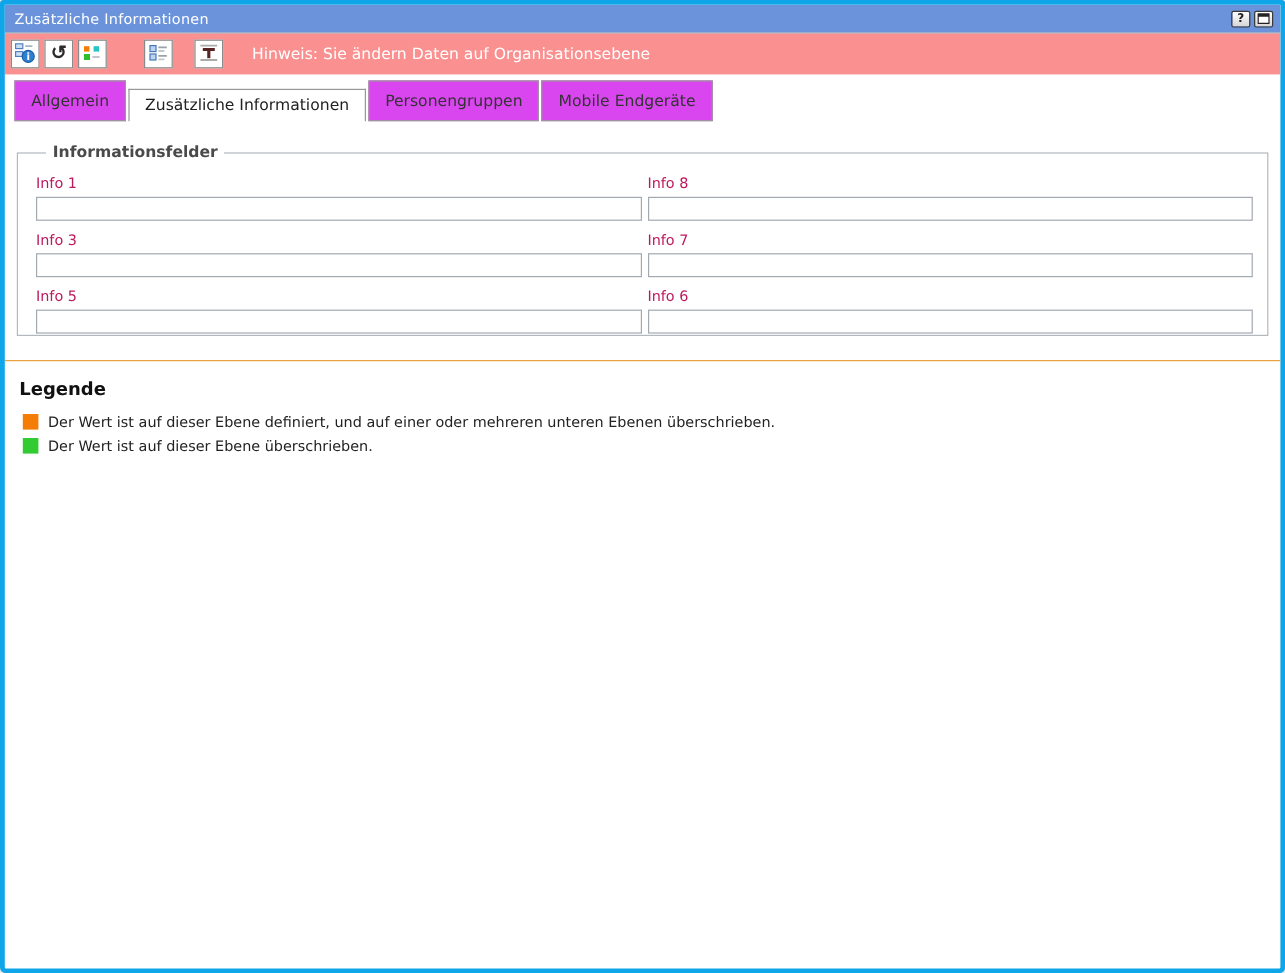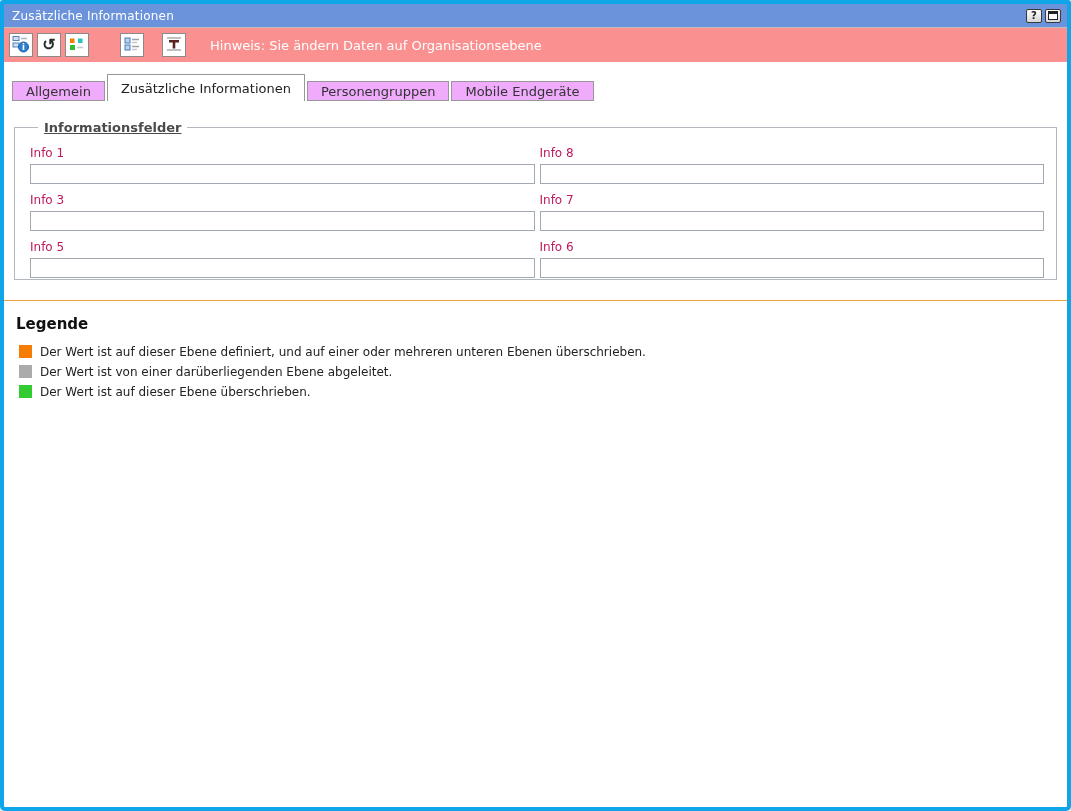--- a/index.html
+++ b/index.html
@@ -58,44 +58,44 @@
   .tool.gap-lg { margin-left: 27px; }
   .tool.gap-md { margin-left: 14px; }
   .tool .uni { font-size: 16px; font-weight: bold; color: #2b2b2b; line-height: 1; }
   .hint { color: #ffffff; font-size: 13px; margin-left: 20px; }
   
   .tabrow {
     display: flex; align-items: flex-end;
     height: 27px; margin: 12px 0 0 8px;
   }
   .tab {
-    height: 20px; padding: 0 13px;
+    height: 34px; padding: 0 13px;
     display: flex; align-items: center;
-    background: #f0abfc;
+    background: #d946ef;
     border: 1px solid #979797;
     margin-right: 2px;
     font-size: 13px; color: #333;
     cursor: pointer; white-space: nowrap;
   }
   .tab.active {
     background: #fff; height: 27px;
     border-bottom: none;
     color: #222;
   }
   
   .content { padding: 0 10px; }
   fieldset.infos {
     margin: 19px 0 0 0;
     border: 1px solid #B3B8BE;
     height: 160px;
     padding: 0 12px 0 15px;
   }
   fieldset.infos legend {
     font-weight: bold; font-size: 13px; color: #4a4a4a;
-    padding: 0 6px; margin-left: 8px; text-decoration: underline;
+    padding: 0 6px; margin-left: 8px;
   }
   .fields {
     display: grid; grid-template-columns: 1fr 1fr;
     column-gap: 5px; margin-top: 2px;
   }
   .field label { display: block; font-size: 12px; color: #be185d; margin: 9px 0 4px 0; }
   .field input {
     width: 100%; height: 20px;
     border: 1px solid #A3A9B1; background: #fff;
     font-family: inherit; font-size: 12px; padding: 0 4px;
@@ -223,22 +223,18 @@
   <hr class="divider" style="border-top-color: rgb(232, 161, 60);">
 
   <div class="legend-section">
     <div class="legend-title">Legende</div>
 
     <div class="legend-item first">
       <span class="swatch" style="background-color: rgb(245, 125, 5);"></span>
       <span class="legend-text">Der Wert ist auf dieser Ebene definiert, und auf einer oder mehreren unteren Ebenen überschrieben.</span>
     </div>
     <div class="legend-item">
-      <span class="swatch" style="background-color: rgb(171, 171, 171);"></span>
-      <span class="legend-text">Der Wert ist von einer darüberliegenden Ebene abgeleitet.</span>
-    </div>
-    <div class="legend-item">
       <span class="swatch" style="background-color: rgb(50, 203, 50);"></span>
       <span class="legend-text">Der Wert ist auf dieser Ebene überschrieben.</span>
     </div>
   </div>
 
 </div>
 
 </body></html>

